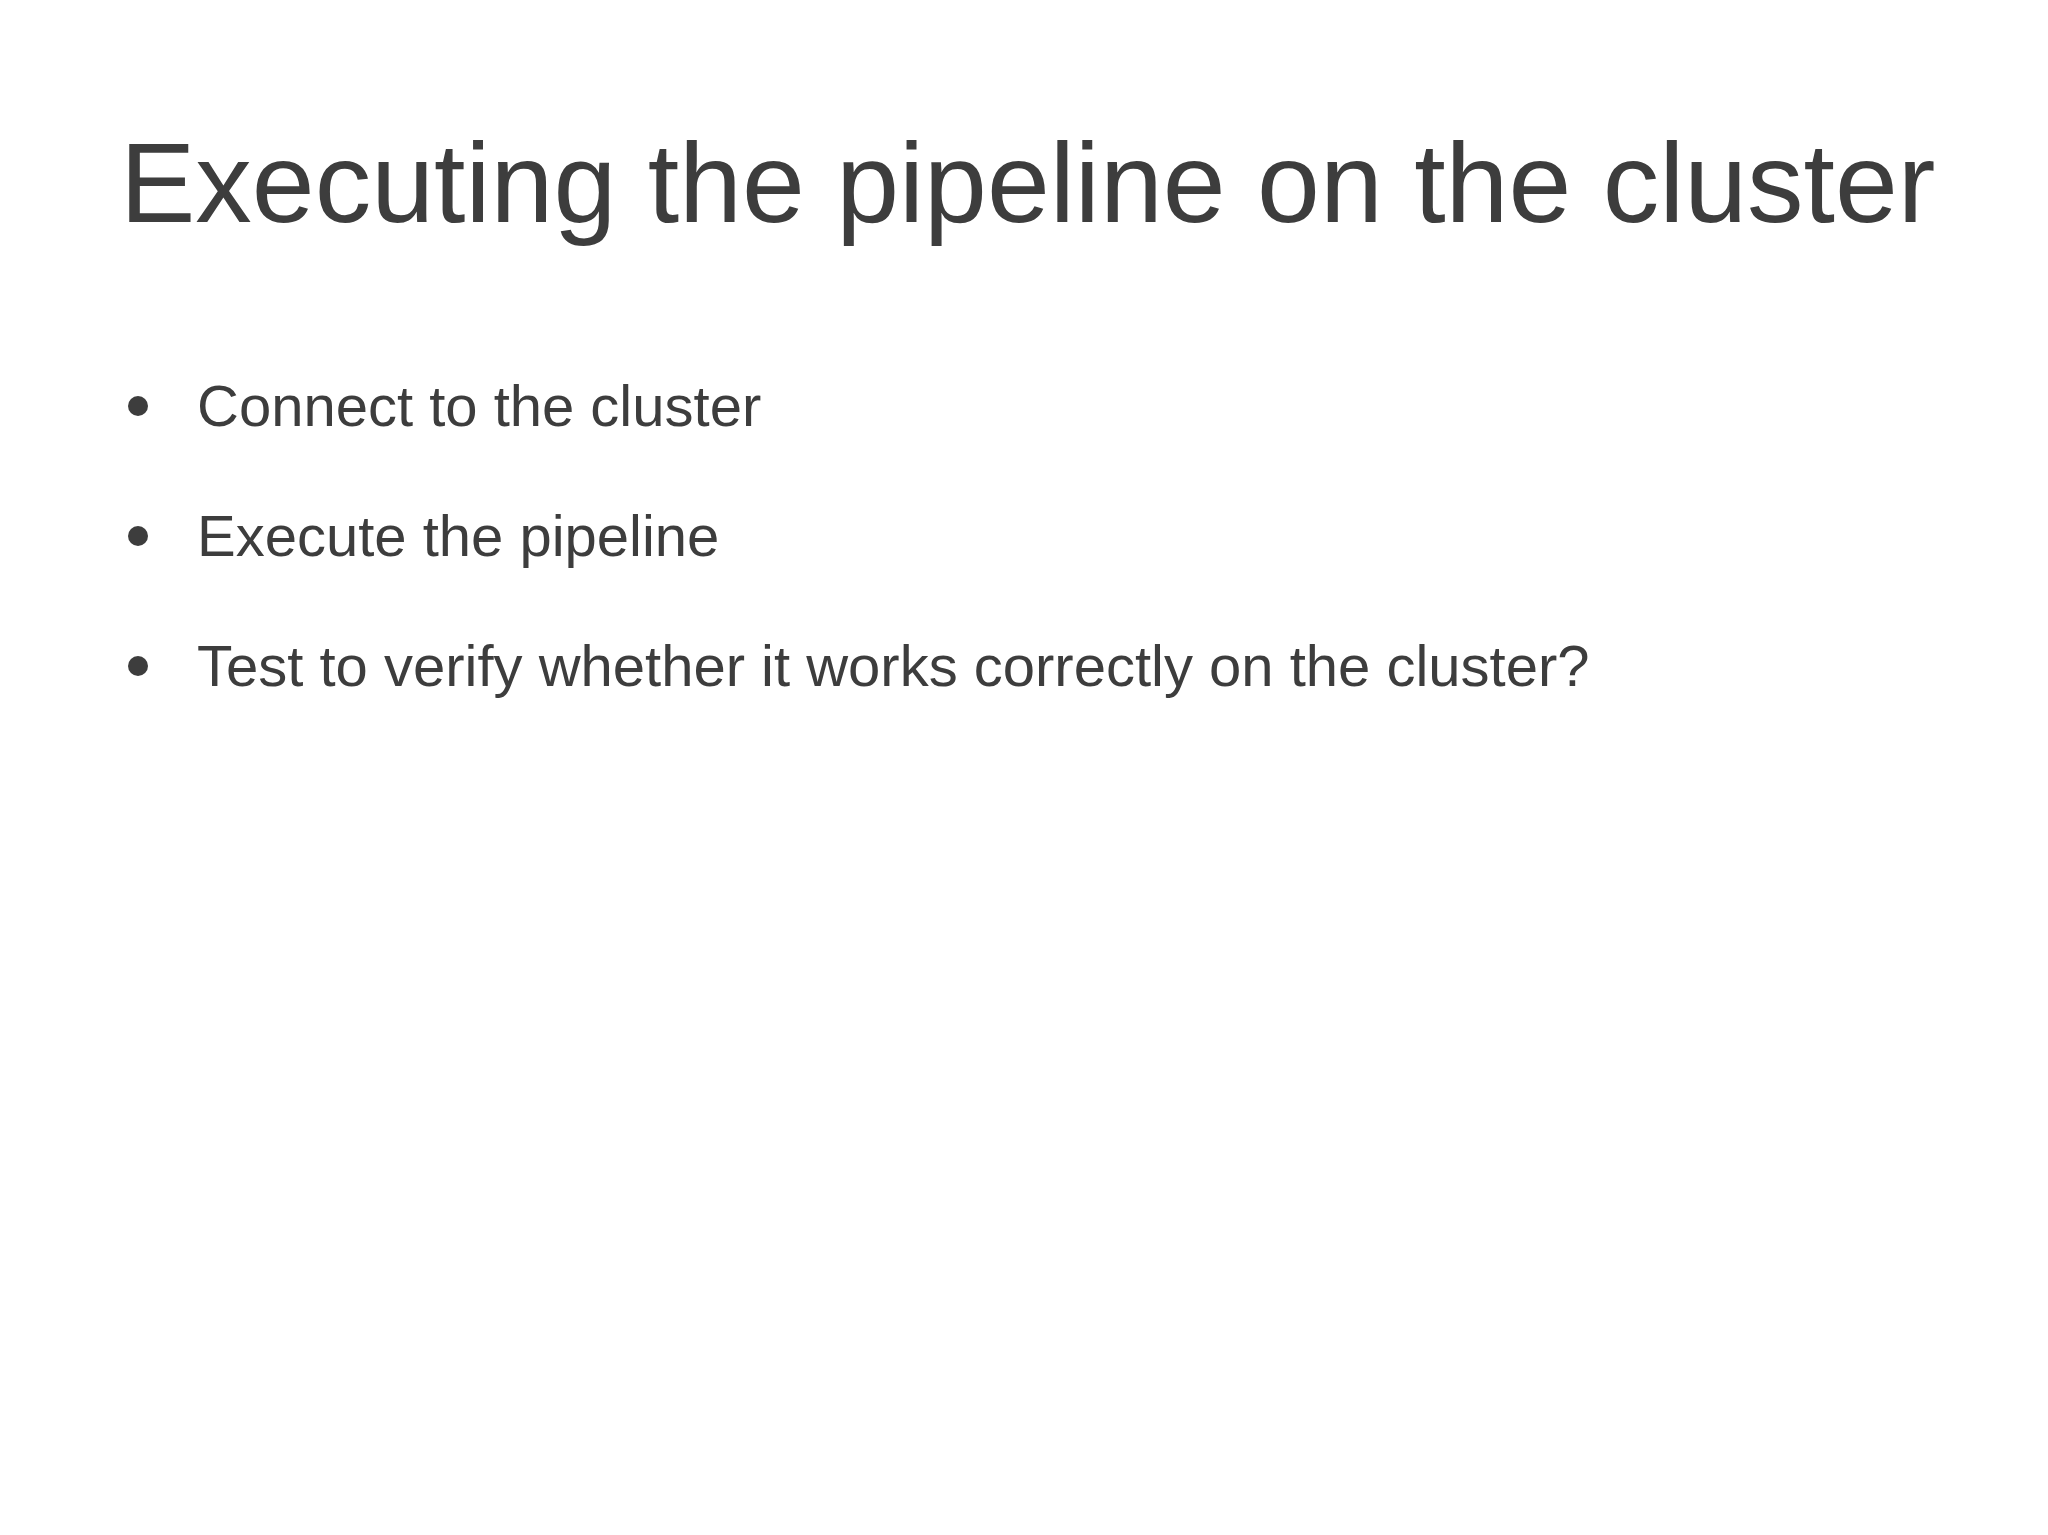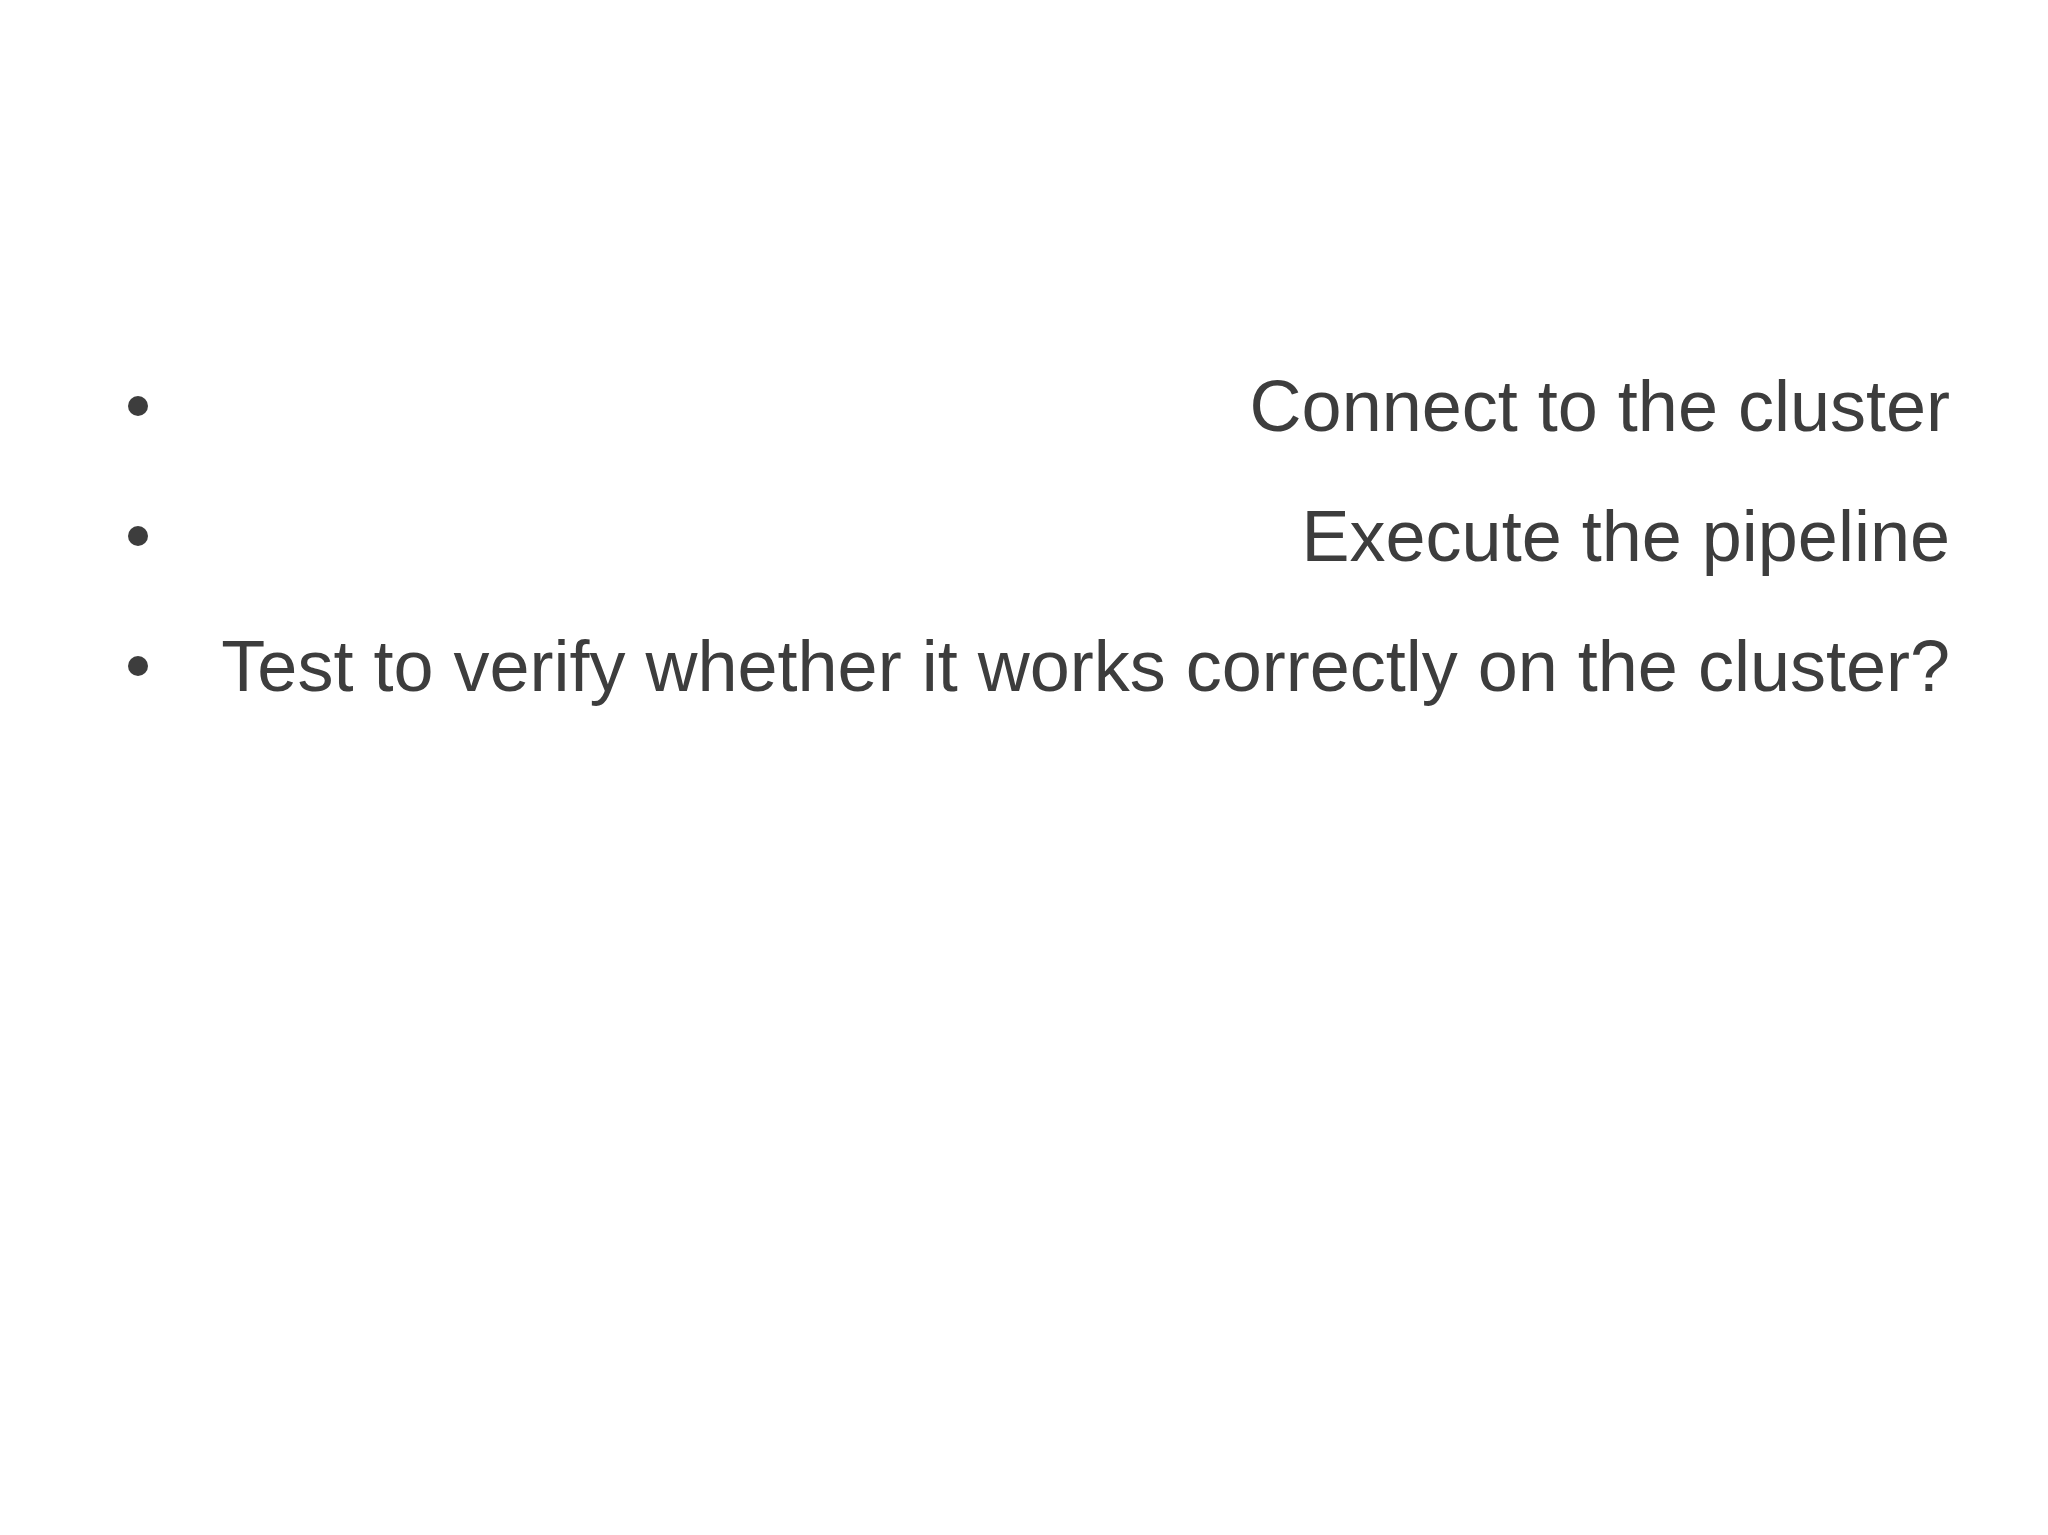--- a/index.html
+++ b/index.html
@@ -35,42 +35,42 @@
     position: absolute;
     left: 197px;
     top: 361px;
     width: 1753px;
     list-style: none;
     color: var(--text-color);
   }
 
   .bullet-item {
     position: relative;
-    font-size: 72px;
+    font-size: 58px;
     line-height: 90px;
     margin-bottom: 40px;
     color: var(--text-color);
-    text-align: right;
   }
 
   .bullet-dot {
     position: absolute;
     left: -69px;
     top: 35px;
     width: 20px;
     height: 20px;
     border-radius: 50%;
     background: var(--text-color);
   }
 </style>
 </head>
 <body>
 
 <div class="slide">
 
+  <h1 class="slide-title">Executing the pipeline on the cluster</h1>
 
   <ul class="bullet-list">
     <li class="bullet-item">
       <span class="bullet-dot"></span>
       <span>Connect to the cluster</span>
     </li>
     <li class="bullet-item">
       <span class="bullet-dot"></span>
       <span>Execute the pipeline</span>
     </li>

